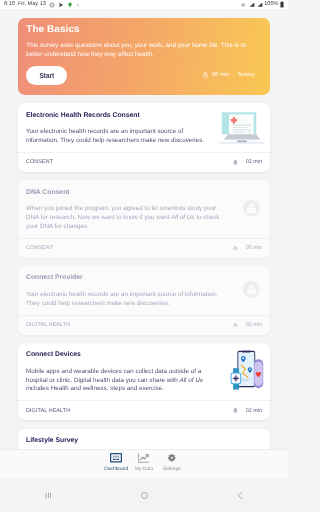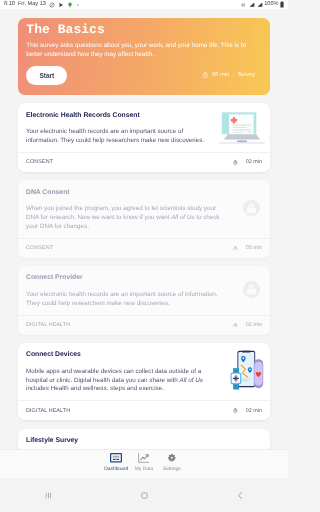--- a/index.html
+++ b/index.html
@@ -14,21 +14,21 @@
   .sb-right{display:flex;align-items:center;gap:1.5px;font-size:5.6px;color:#3c3c3c;line-height:1;}
   .sb-ico{display:block;}
 
   
   .scroll{position:absolute;left:0;top:9px;width:288px;height:440px;overflow:hidden;}
   .inner{padding:9px 18px 0 18px;}
 
   
   .hero{border-radius:7px;background:linear-gradient(96deg,#f08e77 0%,#f4a867 50%,#f9c854 100%);
     padding:6.8px 8.3px 0 8.3px;color:#fff;position:relative;height:76.8px;}
-  .hero-title{font-size:13px;font-weight:bold;letter-spacing:.05px;line-height:9px;font-family:Liberation Mono, monospace;}
+  .hero-title{font-size:10px;font-weight:bold;letter-spacing:.05px;line-height:9px;}
   .hero-text{font-size:6.3px;line-height:8.2px;margin-top:8.5px;font-weight:400;width:228px;}
   .hero-row{display:flex;align-items:center;justify-content:space-between;margin-top:6.8px;}
   .start-btn{background:#fff;color:#3c3c5c;font-size:6.5px;font-weight:bold;border-radius:10px;
     width:41px;height:19.5px;line-height:19.5px;padding:0;border:none;text-align:center;display:inline-block;}
   .hero-meta{font-size:5.7px;display:flex;align-items:center;gap:3.2px;color:#fff;padding-right:6.5px;}
 
   
   .card{background:#fff;border-radius:7px;margin-top:8.5px;box-shadow:0 1px 2.5px rgba(60,60,90,.09);}
   .card.dim{background:#fbfbfb;box-shadow:0 1px 2.5px rgba(60,60,90,.05);}
   .card-body{padding:7.4px 8px 6.1px 8px;display:flex;gap:0px;align-items:flex-start;}

